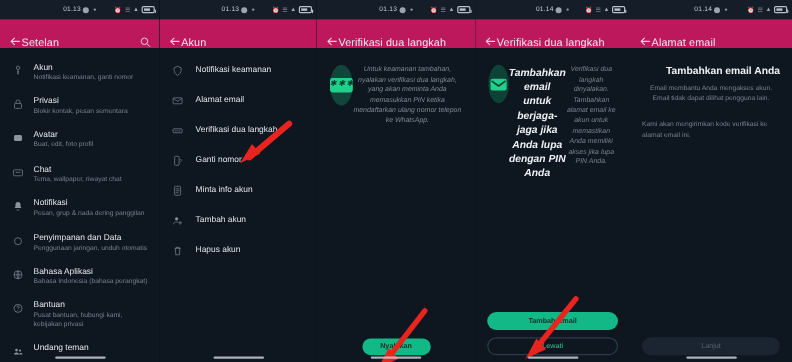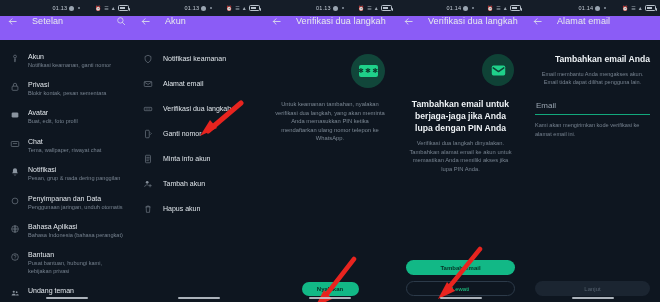--- a/index.html
+++ b/index.html
@@ -62,25 +62,25 @@
     width: 1.2px; height: 3px; background: #b9c2cc; border-radius: 0 1px 1px 0;
   }
   .sb-batt i {
     position: absolute; left: 1px; top: 1px; bottom: 1px;
     width: 60%; background: #b9c2cc; display: block;
   }
 
   
   .appbar {
     height: 24px;
-    background: #8b5cf6;
+    background: #be185d;
     display: flex;
-    align-items: flex-start;
+    align-items: flex-end;
     padding: 0 7px;
-    gap: 14px;
+    gap: 0;
   }
   .appbar .title {
     font-size: 9px; color: #e6eaee; font-weight: 400; letter-spacing: .1px;
     white-space: nowrap;
   }
   .backarrow {
     width: 11px; height: 11px; flex: 0 0 11px;
     position: relative; opacity: .92;
   }
   .backarrow svg { display: block; }
@@ -118,22 +118,23 @@
   .accrow .ico {
     width: 11px; flex: 0 0 11px;
     display: flex; align-items: center; justify-content: center;
     opacity: .78;
   }
   .accrow .lbl { font-size: 7px; color: #dfe5ea; line-height: 9px; }
 
   
   .center-pane {
     padding: 14px 11px 0 11px;
-    display: flex; flex-direction: column; align-items: flex-end;
+    display: flex; flex-direction: row; align-items: flex-start;
     height: 100%;
+    font-style: italic;
   }
   .circ {
     width: 34px; height: 34px; border-radius: 50%;
     background: #11463a;
     display: flex; align-items: center; justify-content: center;
     margin-bottom: 12px;
   }
   .circ.mail { width: 32px; height: 32px; background: #0f4236; }
   .pinbox {
     width: 19px; height: 12px; border-radius: 2px; background: #1fd18a;
@@ -600,23 +601,20 @@
             <path d="M20 12H5M11 6l-6 6 6 6" stroke="#dfe5ea" stroke-width="2" fill="none" stroke-linecap="round" stroke-linejoin="round"></path>
           </svg>
       </span>
       <span class="title">Alamat email</span>
     </div>
 
     <div class="body">
       <div class="form-pane">
         <div class="form-title">Tambahkan email Anda</div>
         <div class="form-sub">Email membantu Anda mengakses akun. Email tidak dapat dilihat pengguna lain.</div>
-        <div class="field">
-          <div class="ph">Email</div>
-        </div>
         <div class="field-help">Kami akan mengirimkan kode verifikasi ke alamat email ini.</div>
       </div>
 
       <div class="btm">
         <div class="btn disabled">Lanjut</div>
       </div>
 
       <div class="homebar"></div>
     </div>
   </div>

